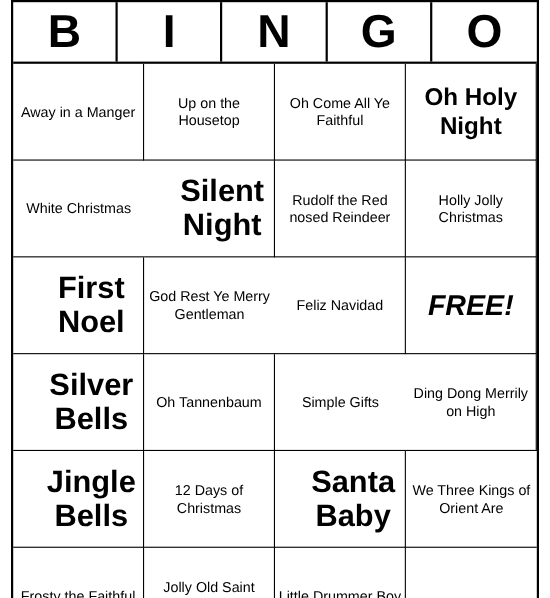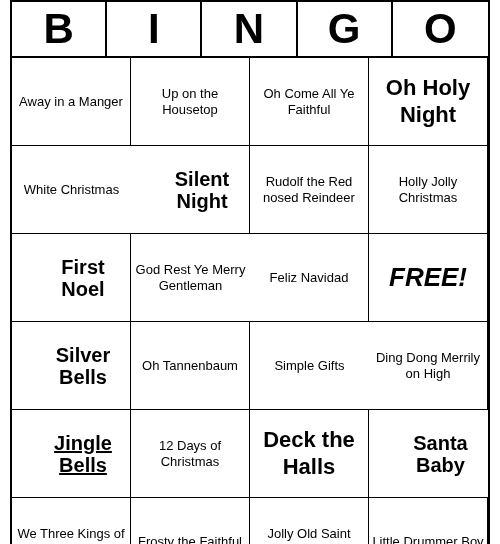--- a/index.html
+++ b/index.html
@@ -55,21 +55,21 @@
       border-bottom: none;
     }
     .cell-text {
       font-size: 13px;
     }
     .cell-text-large {
       font-size: 22px;
       font-weight: bold;
     }
     .cell-text-xlarge {
-      font-size: 20px;
+      font-size: 28px;
       font-weight: bold;
       margin-left: 24px;
     }
     .cell-text-free {
       font-size: 26px;
       font-weight: bold;
       font-style: italic;
     }
   </style>
 </head>
@@ -126,27 +126,24 @@
       <div class="bingo-cell">
         <span class="cell-text">Oh Tannenbaum</span>
       </div>
       <div class="bingo-cell">
         <span class="cell-text">Simple Gifts</span>
       </div>
       <div class="bingo-cell">
         <span class="cell-text">Ding Dong Merrily on High</span>
       </div>
       <div class="bingo-cell">
-        <span class="cell-text-xlarge" style="line-height: 1.1; text-decoration: underline;">Jingle Bells</span>
+        <span class="cell-text-xlarge" style="line-height: 1.1;">Jingle Bells</span>
       </div>
       <div class="bingo-cell">
         <span class="cell-text">12 Days of Christmas</span>
-      </div>
-      <div class="bingo-cell">
-        <span class="cell-text-large">Deck the Halls</span>
       </div>
       <div class="bingo-cell">
         <span class="cell-text-xlarge" style="line-height: 1.1;">Santa Baby</span>
       </div>
       <div class="bingo-cell">
         <span class="cell-text">We Three Kings of Orient Are</span>
       </div>
       <div class="bingo-cell">
         <span class="cell-text">Frosty the Faithful</span>
       </div>

